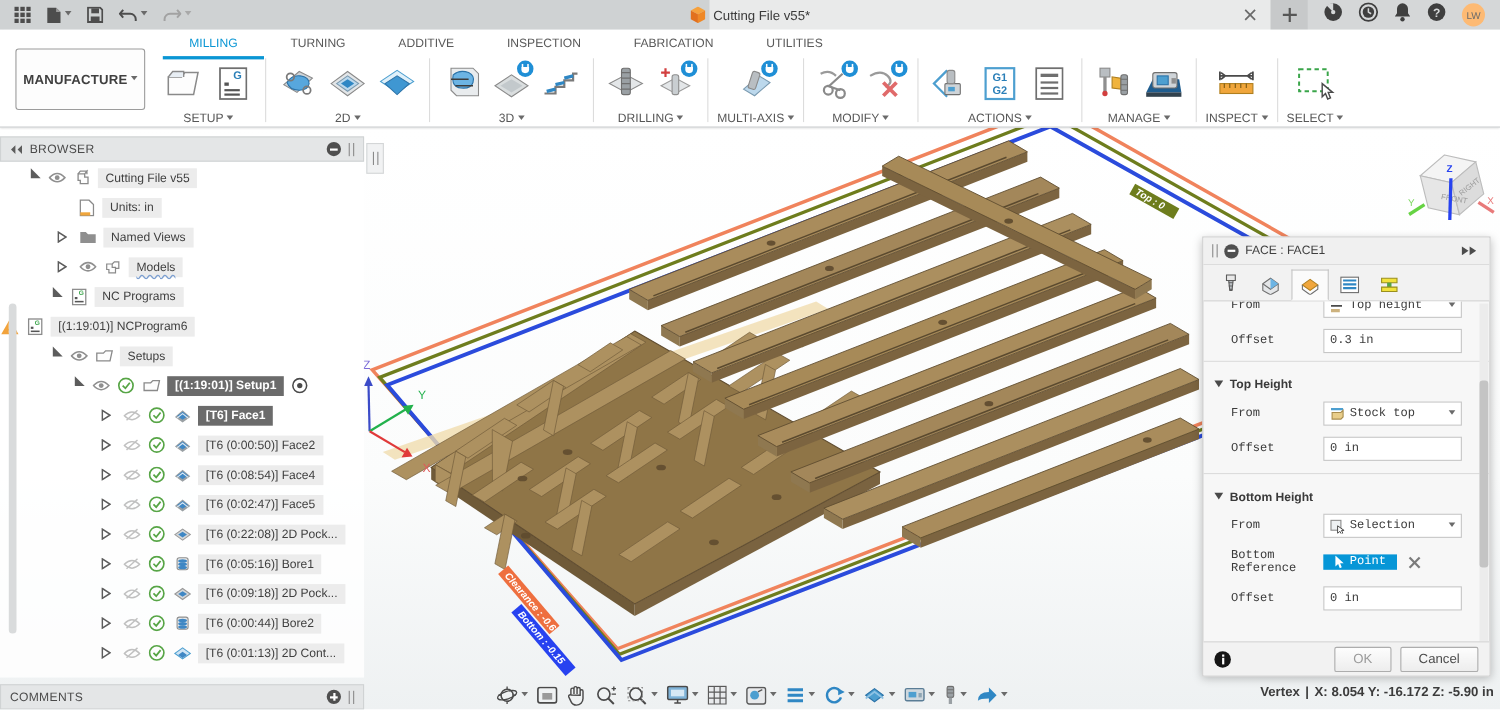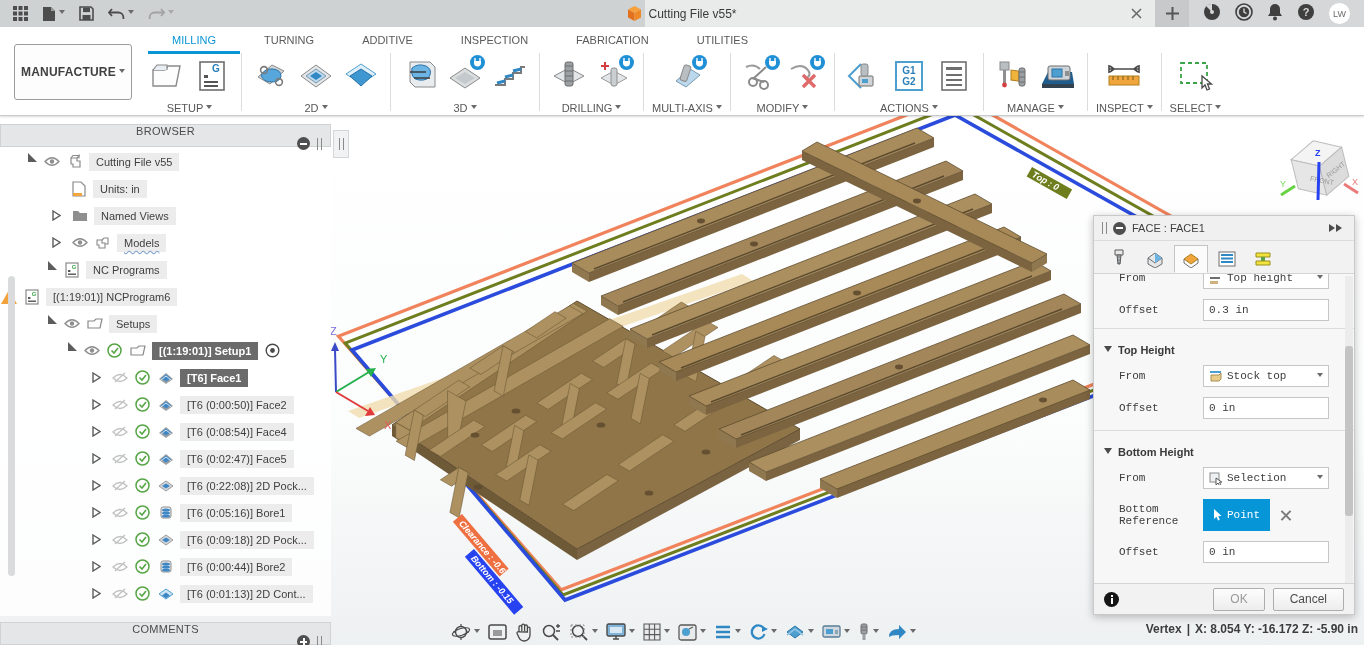--- a/index.html
+++ b/index.html
@@ -10,21 +10,21 @@
   #titlebar { position:absolute; left:0; top:0; width:1364px; height:27px; background:#e9eaea; z-index:40; }
   #qat { position:absolute; left:0; top:0; width:645px; height:27px; background:#cfd2d3; display:flex; align-items:center; gap:4px; padding-left:8px; }
   .tb-btn { height:23px; display:flex; align-items:center; justify-content:center; padding:0 5px; }
   .tb-btn svg { display:block; }
   #title-center { position:absolute; left:0; top:0; width:1364px; height:27px; display:flex; align-items:center; justify-content:center; gap:6px; font-size:12px; color:#3a3a3a; pointer-events:none; }
   #tb-right { position:absolute; right:0; top:0; height:27px; display:flex; align-items:center; }
   #plus-tile { width:34px; height:27px; background:#c7c9ca; display:flex; align-items:center; justify-content:center; }
   #right-strip { height:27px; background:#d5d7d8; display:flex; align-items:center; gap:14px; padding:0 14px; }
   .caret { width:0; height:0; border:3px solid transparent; border-top:4px solid #6a6a6a; margin-left:3px; display:inline-block; }
   .caret.dis { border-top-color:#a9a9a9; }
-  #avatar { width:21px; height:21px; border-radius:50%; background:#ffffff; color:#6b6b6b; font-size:9px; font-weight:normal; display:flex; align-items:center; justify-content:center; }
+  #avatar { width:21px; height:21px; border-radius:50%; background:#fdba74; color:#6b6b6b; font-size:9px; font-weight:normal; display:flex; align-items:center; justify-content:center; }
 
   
   #ribbon { position:absolute; left:0; top:27px; width:1364px; height:89px; background:#fff; border-bottom:1px solid #c9cccd; z-index:40; box-shadow:0 1px 2px rgba(0,0,0,.15); }
   #workspace-btn { position:absolute; left:14px; top:17px; width:118px; height:56px; border:1px solid #9c9c9c; border-radius:3px; background:#fdfdfd; display:flex; align-items:center; justify-content:center; font-size:12px; font-weight:bold; color:#404040; letter-spacing:.2px; }
   #ribbon-tabs { position:absolute; left:148px; top:4px; display:flex; }
   .rtab { font-size:11px; color:#5a5a5a; padding:3px 24px 5px 24px; }
   .rtab.active { color:#0a96d4; border-bottom:3px solid #0a96d4; }
   #groups { position:absolute; left:140px; top:22px; display:flex; align-items:stretch; height:66px; }
   .rb-group { display:flex; flex-direction:column; align-items:center; padding:0 6px; }
   .rb-icons { flex:1; display:flex; align-items:center; gap:3px; }
@@ -32,21 +32,21 @@
   .rb-div { width:1px; background:#dcdcdc; margin:4px 2px; }
   .big-icon { width:42px; height:46px; display:flex; align-items:center; justify-content:center; position:relative; }
   .badge { position:absolute; right:1px; top:2px; width:15px; height:15px; border-radius:50%; background:#1f8fd6; display:flex; align-items:center; justify-content:center; }
 
   
   #main { position:absolute; left:0; top:116px; width:1364px; height:529px; background:linear-gradient(180deg,#ffffff 0%,#fbfcfc 60%,#eef1f2 100%); }
   #canvas-svg { position:absolute; left:0; top:0; z-index:1; }
 
   
   #browser { position:absolute; left:0; top:8px; width:331px; height:492px; background:rgba(255,255,255,.82); z-index:10; }
-  #browser-header, #comments-bar { height:23px; background:#e4e6e7; border:1px solid #d0d3d4; display:flex; align-items:center; font-size:11px; color:#4b4b4b; padding:0 8px; letter-spacing:.3px;flex-direction:column; }
+  #browser-header, #comments-bar { height:23px; background:#e4e6e7; border:1px solid #d0d3d4; display:flex; align-items:center; font-size:11px; color:#4b4b4b; padding:0 8px; letter-spacing:.3px; }
   .circ-minus { width:13px; height:13px; border-radius:50%; background:#4f4f4f; position:relative; display:inline-block; }
   .circ-minus::after { content:""; position:absolute; left:3px; top:5.5px; width:7px; height:2px; background:#fff; }
   .circ-plus { width:13px; height:13px; border-radius:50%; background:#4f4f4f; position:relative; display:inline-block; }
   .circ-plus::before { content:""; position:absolute; left:3px; top:5.5px; width:7px; height:2px; background:#fff; }
   .circ-plus::after { content:""; position:absolute; left:5.5px; top:3px; width:2px; height:7px; background:#fff; }
   .grip2 { width:5px; height:12px; border-left:1.5px solid #8a8a8a; border-right:1.5px solid #8a8a8a; display:inline-block; }
   #btree { position:relative; }
   .brow { position:absolute; left:0; height:27px; display:flex; align-items:flex-start; gap:6px; }
   .blabel { font-size:11px; color:#3f3f3f; background:#ececec; padding:3px 7px; white-space:nowrap; }
   .blabel.sel { background:#6b6b6b; color:#fff; font-weight:bold; }
@@ -68,21 +68,21 @@
   .dlg-row .lab { flex:1; }
   .dd, .inp { width:126px; height:22px; border:1px solid #c6c6c6; background:#fff; display:flex; align-items:center; padding:0 5px; gap:4px; }
   .dd .dtext { flex:1; white-space:nowrap; overflow:hidden; }
   .sect { display:flex; align-items:center; gap:6px; font-weight:bold; color:#3a3a3a; padding:8px 10px 4px 10px; }
   .tri-down { width:0; height:0; border:4px solid transparent; border-top:6px solid #4a4a4a; margin-top:3px; }
   .hdiv { height:1px; background:#dcdcdc; margin:6px 0; }
   #dlg-footer { position:absolute; left:0; bottom:0; width:100%; height:31px; border-top:1px solid #d4d4d4; background:#f2f2f2; display:flex; align-items:center; padding:0 10px; gap:8px; }
   .btn { height:23px; padding:0 16px; border:1px solid #adadad; border-radius:2px; background:linear-gradient(#fdfdfd,#ededed); font-size:12px; display:flex; align-items:center; }
   #btn-ok { color:#9a9a9a; margin-left:auto; }
   #btn-cancel { color:#4c4c4c; }
-  .point-btn { height:32px; background:#0696d7; color:#fff; display:flex; align-items:center; gap:5px; padding:0 10px; font-size:11px;text-align:right; }
+  .point-btn { height:14px; background:#0696d7; color:#fff; display:flex; align-items:center; gap:5px; padding:0 10px; font-size:11px;text-align:right; }
   #dlg-scroll { position:absolute; right:1px; top:60px; width:8px; height:308px; background:#ececec; }
   #dlg-thumb { position:absolute; right:1px; top:130px; width:8px; height:170px; background:#c4c4c4; border-radius:3px; }
   .dbl-arrow { display:inline-flex; margin-left:auto; }
   .dbl-arrow i { width:0; height:0; border:4px solid transparent; border-left:6px solid #4c4c4c; }
   .info-circ { width:15px; height:15px; border-radius:50%; background:#151515; position:relative; }
   .info-circ::before { content:""; position:absolute; left:6.5px; top:3px; width:2px; height:2px; background:#fff; }
   .info-circ::after { content:""; position:absolute; left:6.5px; top:6px; width:2px; height:6px; background:#fff; }
   .clear-x { position:relative; width:13px; height:13px; }
   .clear-x::before,.clear-x::after { content:""; position:absolute; left:6px; top:0; width:2px; height:13px; background:#7a7a7a; }
   .clear-x::before { transform:rotate(45deg); } .clear-x::after { transform:rotate(-45deg); }

